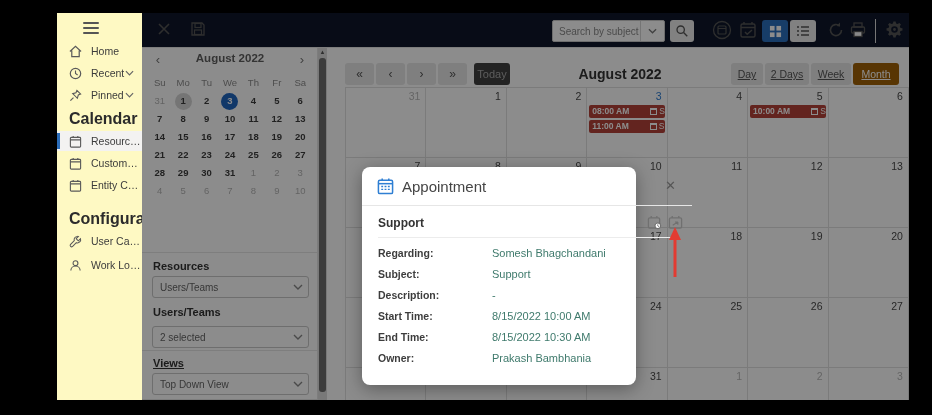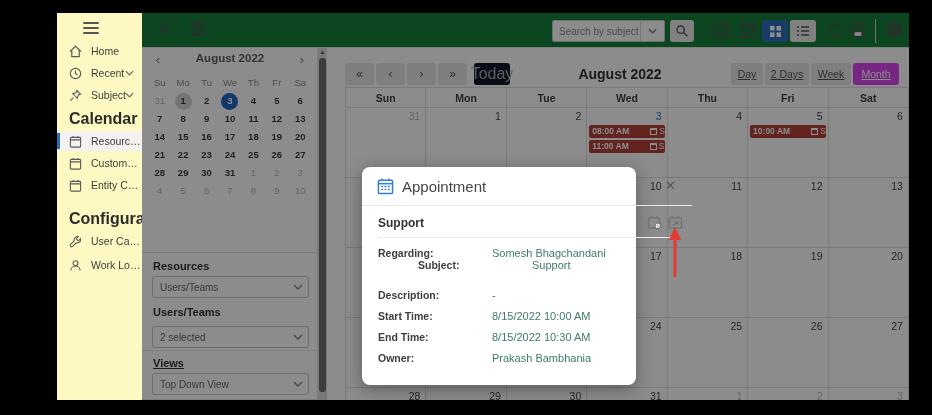--- a/index.html
+++ b/index.html
@@ -14,21 +14,21 @@
   .nav-item .ic { width:13px; height:13px; margin-left:12px; margin-right:9px; flex:0 0 auto; color:#5a5a5a; }
   .nav-item .chev { position:absolute; right:8px; color:#666; }
   .nav-item.sel { background:#f3f2f1; }
   .nav-item.sel::before { content:""; position:absolute; left:0; top:2px; width:3px; height:16px; background:#2b6cb8; }
   .nav-head { position:absolute; left:12px; width:73px; font-size:16px; font-weight:bold; color:#2b2b2b; white-space:nowrap; overflow:hidden; }
 
   
   #app { position:absolute; left:142px; top:13px; width:767px; height:387px; background:#fff; z-index:1; overflow:hidden; }
 
   
-  #toolbar { position:absolute; left:0; top:0; width:767px; height:35px; background:#15803d; border-bottom:1px solid #e3e3e3; }
+  #toolbar { position:absolute; left:0; top:0; width:767px; height:35px; background:#0f172a; border-bottom:1px solid #e3e3e3; }
   .tb-ic { position:absolute; top:8px; width:18px; height:18px; color:#555; cursor:pointer; }
   #search-box { position:absolute; left:410px; top:7px; width:113px; height:22px; border:1px solid #c9c9c9; background:#fff; border-radius:2px; display:flex; align-items:center; }
   #search-box .ph { flex:1; font-size:10px; color:#8a8a8a; padding-left:6px; white-space:nowrap; overflow:hidden; }
   #search-box .dd { width:24px; height:100%; border-left:1px solid #d5d5d5; display:flex; align-items:center; justify-content:center; color:#777; cursor:pointer; }
   .tb-btn { position:absolute; top:7px; height:22px; border-radius:3px; display:flex; align-items:center; justify-content:center; cursor:pointer; color:#555; }
   .tb-btn.blue { background:#2a6fbe; color:#fff; }
   .tb-sep { position:absolute; top:6px; width:1px; height:24px; background:#d8d8d8; }
 
   
   #panel { position:absolute; left:0; top:35px; width:176px; height:352px; background:#fff; border-right:1px solid #e3e3e3; overflow:hidden; }
@@ -51,23 +51,23 @@
 
   
   #pscroll { position:absolute; left:176px; top:35px; width:9px; height:352px; background:#dcdcdc; }
   #pscroll .arr { position:absolute; top:1px; left:0; width:9px; text-align:center; font-size:6px; color:#555; }
   #pscroll .thumb { position:absolute; left:1px; top:10px; width:7px; height:334px; background:#6e6e6e; border-radius:3px; }
 
   
   #main { position:absolute; left:189px; top:35px; width:578px; height:352px; background:#fff; overflow:hidden; }
   #cal-nav { position:absolute; left:0; top:0; width:578px; height:37px; }
   .cn-btn { position:absolute; top:15px; height:22px; background:#e7e7e7; border-radius:3px; color:#555; font-size:12px; display:flex; align-items:center; justify-content:center; cursor:pointer; }
-  .cn-btn.dis { background:#0f172a; color:#a8a8a8; font-size:16px; }
+  .cn-btn.dis { background:#404040; color:#a8a8a8; font-size:11px; }
   .cn-btn.view { font-size:10.5px;text-decoration:underline; }
-  .cn-btn.active { background:#d946ef; color:#fff; }
+  .cn-btn.active { background:#a16207; color:#fff; }
   #cal-title { position:absolute; left:0; top:18px; width:578px; text-align:center; font-size:14px; font-weight:bold; color:#333; }
   #grid { position:absolute; left:14px; top:39px; width:564px; border:1px solid #e0e0e0; border-bottom:none; }
   #grid-head { display:flex; height:20px; border-bottom:1px solid #e0e0e0; }
   #grid-head div { flex:1; text-align:center; font-size:10.5px; font-weight:bold; color:#3f3f3f; line-height:20px; border-right:1px solid #e0e0e0; }
   #grid-head div:last-child { border-right:none; }
   .g-week { display:flex; height:70px; border-bottom:1px solid #e0e0e0; }
   .g-day { flex:1; border-right:1px solid #e0e0e0; position:relative; overflow:hidden; cursor:pointer; }
   .g-day:last-child { border-right:none; }
   .g-num { position:absolute; top:2px; right:5px; font-size:10.5px; color:#4a4a4a; }
   .g-num.m { color:#b8b8b8; }
@@ -132,21 +132,21 @@
             </svg>
           </span>
         </div>
         <div class="nav-item" style="top: 72px;">
           <span class="ic">
             <svg viewBox="0 0 14 14" width="13" height="13">
               <path d="M8.5 1.5 L12.5 5.5 L10 6.5 L9 10 L4 5 L7.5 4 Z" fill="none" stroke="currentColor" stroke-width="1.2"></path>
               <path d="M4.8 9.2 L1.5 12.5" stroke="currentColor" stroke-width="1.2"></path>
             </svg>
           </span>
-          <span>Subject</span>
+          <span>Pinned</span>
           <span class="chev">
             <svg viewBox="0 0 10 6" width="9" height="6">
               <path d="M1 1 L5 5 L9 1" stroke="currentColor" stroke-width="1.3" fill="none"></path>
             </svg>
           </span>
         </div>
       </div>
     <div class="nav-head" style="top:97px;">Calendar 365</div>
     <div id="nav-cals">
         <div class="nav-item sel" style="top: 118px;">
@@ -400,29 +400,20 @@
         <div class="cn-btn dis" style="left:143px; width:36px;">Today</div>
         <div id="cal-title">August 2022</div>
         <div id="view-btns">
             <div class="cn-btn view" style="right: 146px; width: 32px;">Day</div>
             <div class="cn-btn view" style="right: 100px; width: 44px;">2 Days</div>
             <div class="cn-btn view" style="right: 58px; width: 40px;">Week</div>
             <div class="cn-btn view active" style="right: 10px; width: 46px;">Month</div>
           </div>
       </div>
       <div id="grid">
-        <div id="grid-head">
-            <div>Sun</div>
-            <div>Mon</div>
-            <div>Tue</div>
-            <div>Wed</div>
-            <div>Thu</div>
-            <div>Fri</div>
-            <div>Sat</div>
-          </div>
         <div id="grid-body">
             <div class="g-week">
               <div class="g-day">
                 <div class="g-num m">31</div>
               </div>
               <div class="g-day">
                 <div class="g-num">1</div>
               </div>
               <div class="g-day">
                 <div class="g-num">2</div>
@@ -586,21 +577,21 @@
           <path d="M4.5 3 V1 M11.5 3 V1" stroke="currentColor" stroke-width="1.4"></path>
           <path d="M5 11 L10.5 7.5 M10.5 7.5 h-3 M10.5 7.5 v3" stroke="currentColor" stroke-width="1.2" fill="none"></path>
         </svg>
     </div>
     <div id="modal-div"></div>
     <div id="modal-fields">
         <div class="m-row" style="top: 76px;">
           <div class="m-label">Regarding:</div>
           <div class="m-value">Somesh Bhagchandani</div>
         </div>
-        <div class="m-row" style="top: 88px; margin-left: 40px;">
+        <div class="m-row" style="top: 97px;">
           <div class="m-label">Subject:</div>
           <div class="m-value">Support</div>
         </div>
         <div class="m-row" style="top: 118px;">
           <div class="m-label">Description:</div>
           <div class="m-value">-</div>
         </div>
         <div class="m-row" style="top: 139px;">
           <div class="m-label">Start Time:</div>
           <div class="m-value">8/15/2022 10:00 AM</div>

